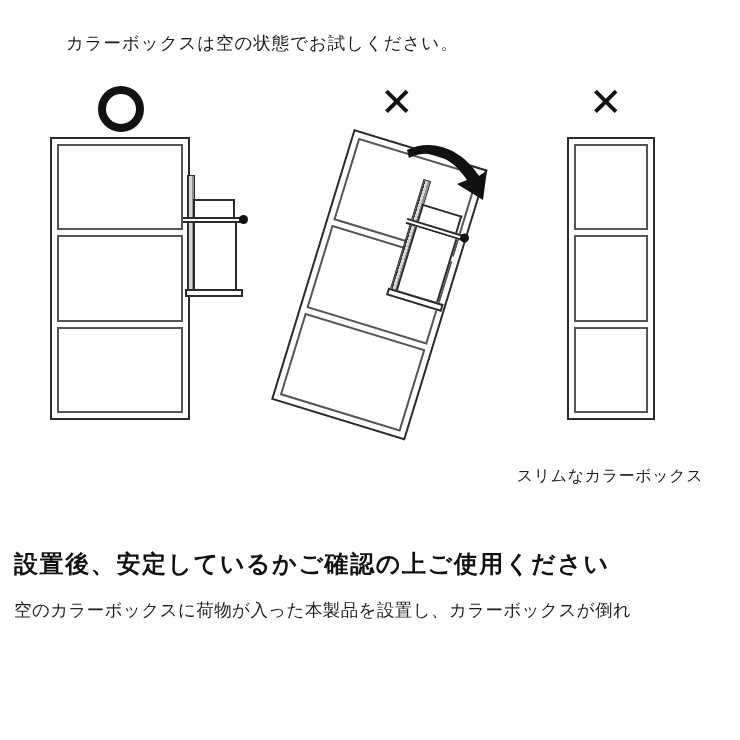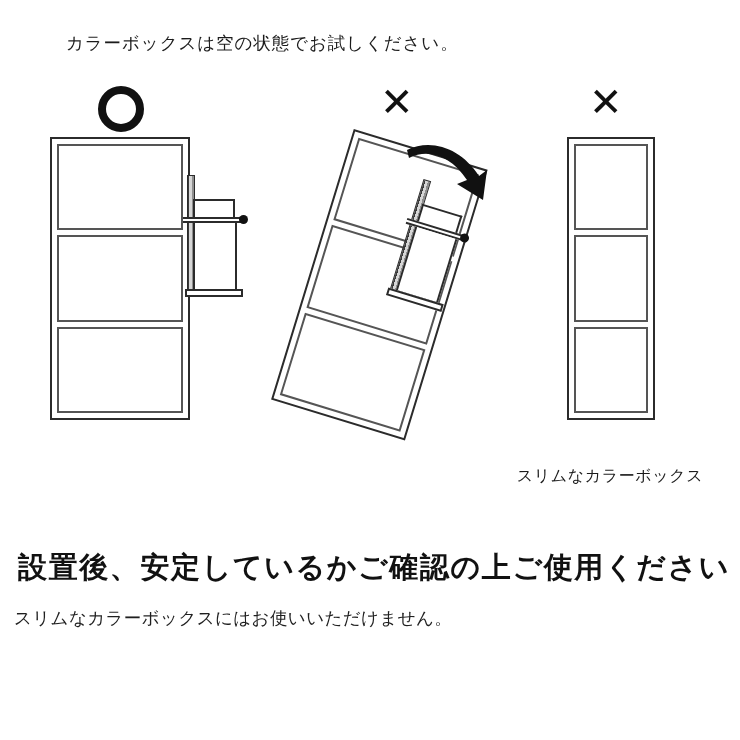--- a/index.html
+++ b/index.html
@@ -230,27 +230,26 @@
   .caption-right { left: 490px; top: 452px; width: 240px; margin-top: 12px; }
 
   
   .bottom {
     position: absolute;
     left: 14px;
     top: 548px;
     width: 716px;
   }
   .headline {
-    font-size: 29px;
+    font-size: 24px;
     font-weight: 700;
     letter-spacing: 1.6px;
     color: #111111;
     margin: 0 0 16px 0;
     white-space: nowrap;
-    text-align: right;
   }
   .body-line {
     font-size: 17.5px;
     letter-spacing: 0.4px;
     line-height: 1.62;
     color: #1f1f1f;
     white-space: nowrap;
   }
 </style>
 </head>
@@ -313,16 +312,16 @@
   </div>
 
   <div class="caption caption-left">
   </div>
   <div class="caption caption-right">
     <div>スリムなカラーボックス</div>
   </div>
 
   <div class="bottom">
     <h2 class="headline">設置後、安定しているかご確認の上ご使用ください</h2>
-    <div class="body-line">スリムなカラーボックスにはお使いいただけません。</div>
+    <div class="body-line">空のカラーボックスに荷物が入った本製品を設置し、カラーボックスが倒れ</div>
   </div>
 
 </div>
 
 </body></html>

